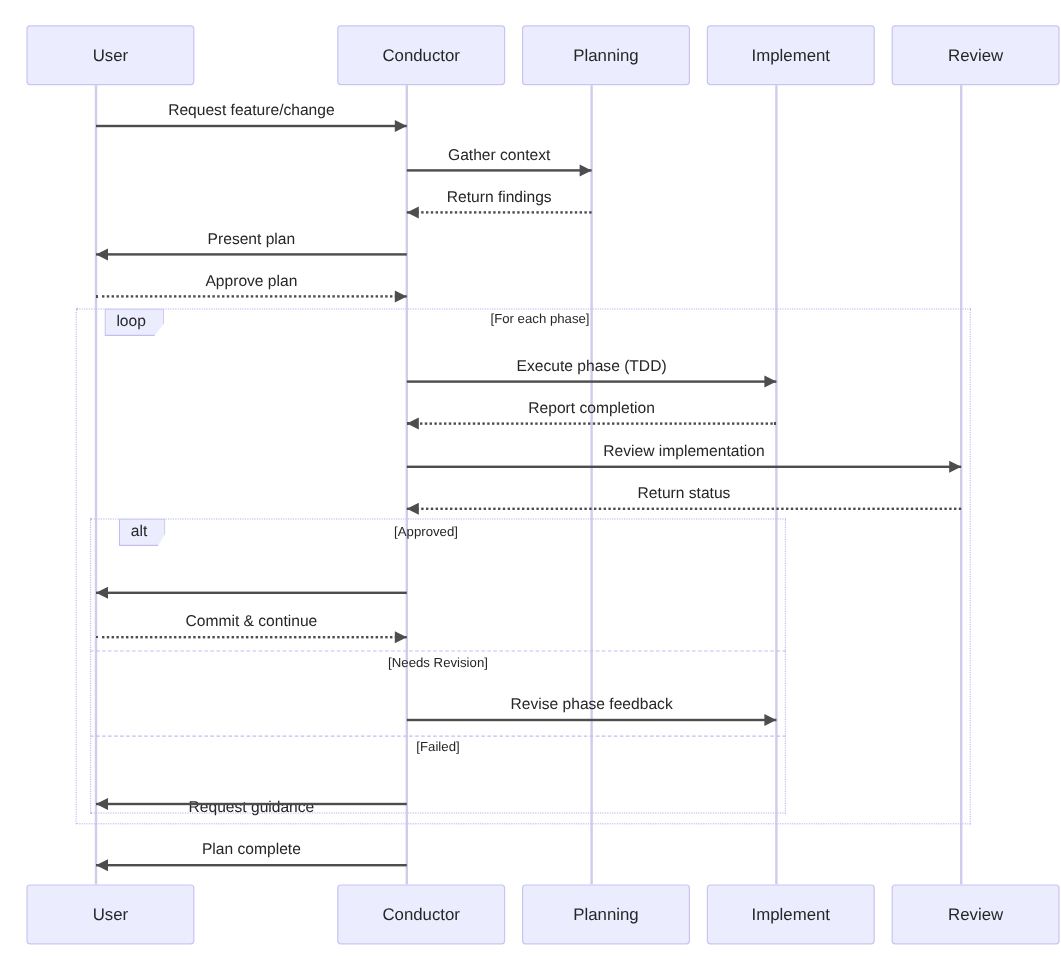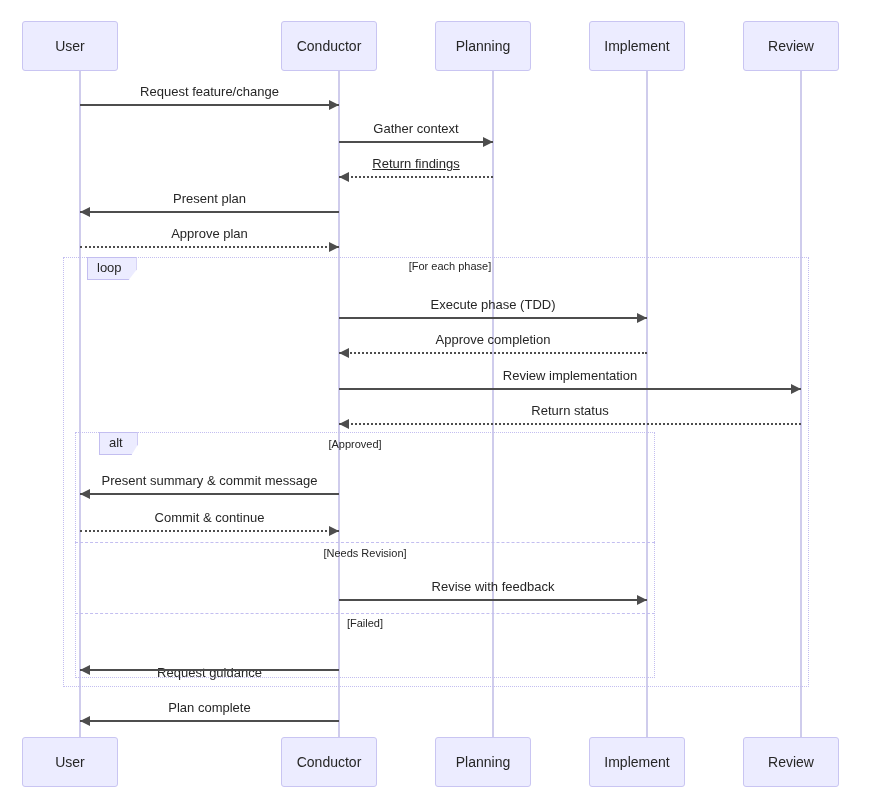--- a/index.html
+++ b/index.html
@@ -10,21 +10,21 @@
   }
   #diagram {
     position: relative;
     width: 884px;
     height: 806px;
     background: var(--background, #fff);
     overflow: hidden;
   }
   .actor-box {
     position: absolute;
-    width: 96px;
+    width: 140px;
     height: 50px;
     background: var(--actor-fill);
     border: 1px solid var(--actor-border);
     border-radius: 3px;
     display: flex;
     align-items: center;
     justify-content: center;
     font-size: 14px;
     color: var(--text);
     box-sizing: border-box;
@@ -107,48 +107,47 @@
     <div class="frame-title" style="left: 365px; top: 545px;">[Needs Revision]</div>
     <div class="section-divider" style="left: 75px; top: 542px; width: 580px;"></div>
     <div class="frame-title" style="left: 365px; top: 615px;">[Failed]</div>
     <div class="section-divider" style="left: 75px; top: 613px; width: 580px;"></div>
     <div class="msg-label" style="left: 209.5px; top: 84px;">Request feature/change</div>
     <div class="msg-line solid" style="left: 80px; top: 104px; width: 259px;"></div>
     <div class="arrow-head right" style="left: 329px; top: 100px;"></div>
     <div class="msg-label" style="left: 416px; top: 121px;">Gather context</div>
     <div class="msg-line solid" style="left: 339px; top: 141px; width: 154px;"></div>
     <div class="arrow-head right" style="left: 483px; top: 137px;"></div>
-    <div class="msg-label" style="left: 416px; top: 156px; text-decoration: underline;">Return findings</div>
+    <div class="msg-label" style="left: 416px; top: 156px;">Return findings</div>
     <div class="msg-line dotted" style="left: 339px; top: 176px; width: 154px;"></div>
     <div class="arrow-head left" style="left: 339px; top: 172px;"></div>
     <div class="msg-label" style="left: 209.5px; top: 191px;">Present plan</div>
     <div class="msg-line solid" style="left: 80px; top: 211px; width: 259px;"></div>
     <div class="arrow-head left" style="left: 80px; top: 207px;"></div>
     <div class="msg-label" style="left: 209.5px; top: 226px;">Approve plan</div>
     <div class="msg-line dotted" style="left: 80px; top: 246px; width: 259px;"></div>
     <div class="arrow-head right" style="left: 329px; top: 242px;"></div>
     <div class="msg-label" style="left: 493px; top: 297px;">Execute phase (TDD)</div>
     <div class="msg-line solid" style="left: 339px; top: 317px; width: 308px;"></div>
     <div class="arrow-head right" style="left: 637px; top: 313px;"></div>
-    <div class="msg-label" style="left: 493px; top: 332px;">Approve completion</div>
+    <div class="msg-label" style="left: 493px; top: 332px;">Report completion</div>
     <div class="msg-line dotted" style="left: 339px; top: 352px; width: 308px;"></div>
     <div class="arrow-head left" style="left: 339px; top: 348px;"></div>
     <div class="msg-label" style="left: 570px; top: 368px; text-align: right;">Review implementation</div>
     <div class="msg-line solid" style="left: 339px; top: 388px; width: 462px;"></div>
     <div class="arrow-head right" style="left: 791px; top: 384px;"></div>
     <div class="msg-label" style="left: 570px; top: 403px;">Return status</div>
     <div class="msg-line dotted" style="left: 339px; top: 423px; width: 462px;"></div>
     <div class="arrow-head left" style="left: 339px; top: 419px;"></div>
-    <div class="msg-label" style="left: 209.5px; top: 473px;">Present summary &amp; commit message</div>
     <div class="msg-line solid" style="left: 80px; top: 493px; width: 259px;"></div>
     <div class="arrow-head left" style="left: 80px; top: 489px;"></div>
     <div class="msg-label" style="left: 209.5px; top: 510px;">Commit &amp; continue</div>
     <div class="msg-line dotted" style="left: 80px; top: 530px; width: 259px;"></div>
     <div class="arrow-head right" style="left: 329px; top: 526px;"></div>
-    <div class="msg-label" style="left: 493px; top: 579px;">Revise with feedback</div>
+    <div class="msg-label" style="left: 493px; top: 579px;">Revise phase feedback</div>
     <div class="msg-line solid" style="left: 339px; top: 599px; width: 308px;"></div>
     <div class="arrow-head right" style="left: 637px; top: 595px;"></div>
     <div class="msg-label" style="left: 209.5px; top: 649px; margin-top: 16px;">Request guidance</div>
     <div class="msg-line solid" style="left: 80px; top: 669px; width: 259px;"></div>
     <div class="arrow-head left" style="left: 80px; top: 665px;"></div>
     <div class="msg-label" style="left: 209.5px; top: 700px;">Plan complete</div>
     <div class="msg-line solid" style="left: 80px; top: 720px; width: 259px;"></div>
     <div class="arrow-head left" style="left: 80px; top: 716px;"></div>
     <div class="actor-box" style="left: 22px; top: 21px;">User</div>
     <div class="actor-box" style="left: 22px; top: 737px;">User</div>

